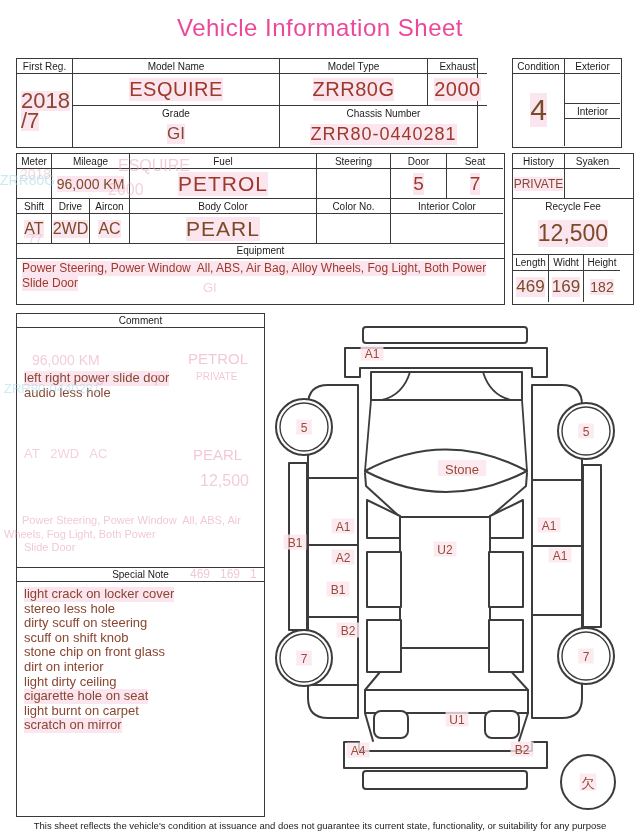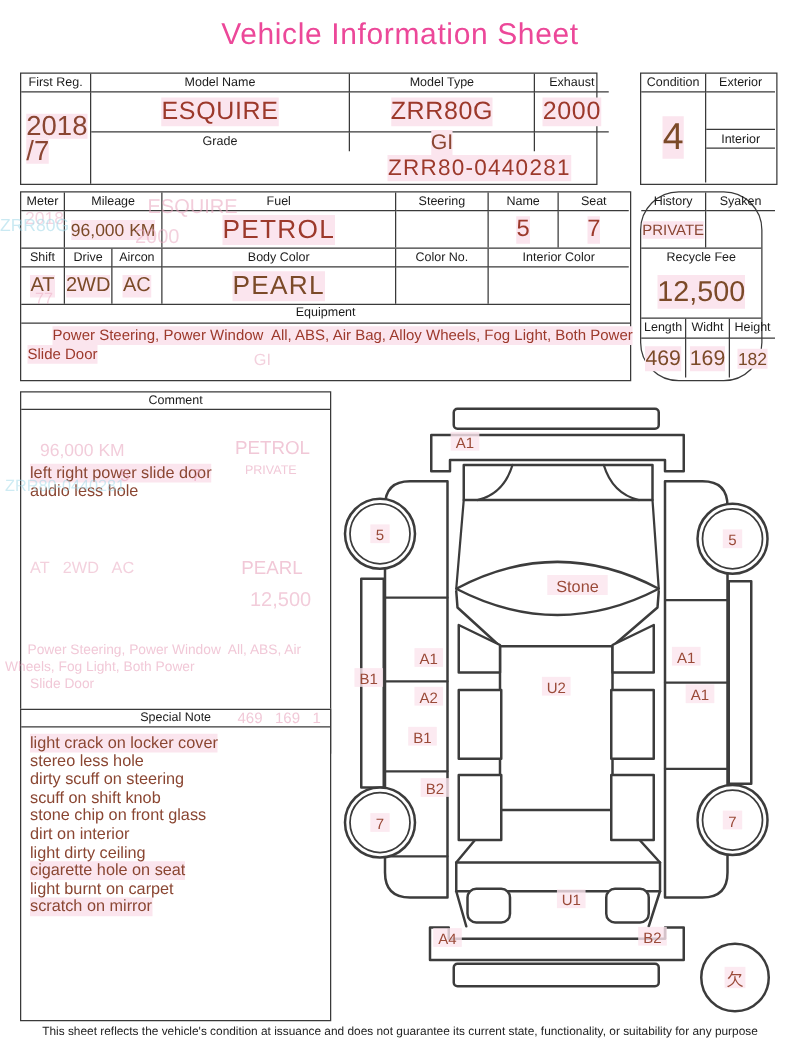--- a/index.html
+++ b/index.html
@@ -50,20 +50,21 @@
     <div class="cell br bb">
         <span class="hl bigval v-red">ESQUIRE</span>
       </div>
     <div class="cell br bb">
         <span class="hl bigval v-red">ZRR80G</span>
       </div>
     <div class="cell bb">
         <span class="hl bigval v-red">2000</span>
       </div>
     <div class="cell hdr br">Grade</div>
+    <div class="cell hdr" style="grid-column:3/5;">Chassis Number</div>
     <div class="cell br">
         <span class="hl v-rust" style="font-size:17px;">GI</span>
       </div>
     <div class="cell" style="grid-column:3/5;">
         <span class="hl v-red" style="font-size:18px;letter-spacing:1px;">ZRR80-0440281</span>
       </div>
   </div>
 
   <div class="abs box grid" style="left:512px;top:58px;width:110px;height:90px;grid-template-columns:52px 55px;grid-template-rows:15px 30px 15px 27px;">
     <div class="cell hdr br bb">Condition</div>
@@ -75,21 +76,21 @@
     <div class="cell hdr bb">Interior</div>
     <div class="cell"></div>
   </div>
 
   <div class="abs box" style="left:16px;top:153px;width:489px;height:152px;">
     <div class="grid" style="grid-template-columns:35px 78px 187px 74px 56px 56px;grid-template-rows:15px 29px;border-bottom:1px solid var(--line);">
       <div class="cell hdr br bb">Meter</div>
       <div class="cell hdr br bb">Mileage</div>
       <div class="cell hdr br bb">Fuel</div>
       <div class="cell hdr br bb">Steering</div>
-      <div class="cell hdr br bb">Name</div>
+      <div class="cell hdr br bb">Door</div>
       <div class="cell hdr bb">Seat</div>
       <div class="cell br"></div>
       <div class="cell br">
           <span class="hl v-brown" style="font-size:14px;">96,000 KM</span>
         </div>
       <div class="cell br">
           <span class="hl v-red" style="font-size:21px;letter-spacing:1px;">PETROL</span>
         </div>
       <div class="cell br"></div>
       <div class="cell br">
@@ -115,24 +116,24 @@
       <div class="cell br">
           <span class="hl v-brown" style="font-size:16px;">AC</span>
         </div>
       <div class="cell br">
           <span class="hl v-brown" style="font-size:21px;letter-spacing:1px;">PEARL</span>
         </div>
       <div class="cell br"></div>
       <div class="cell"></div>
     </div>
     <div class="boxhdr" style="height:14px;line-height:14px;">Equipment</div>
-    <div id="equipment-text" class="equip"><div class="hl" style="width: fit-content; margin-left: 20px;">Power Steering, Power Window  All, ABS, Air Bag, Alloy Wheels, Fog Light, Both Power</div><div class="hl" style="width: fit-content;">Slide Door</div></div>
-  </div>
-
-  <div class="abs box" style="left:512px;top:153px;width:98px;height:152px;border-radius:31px;">
+    <div id="equipment-text" class="equip"><div class="hl" style="width: fit-content;">Power Steering, Power Window  All, ABS, Air Bag, Alloy Wheels, Fog Light, Both Power</div><div class="hl" style="width: fit-content;">Slide Door</div></div>
+  </div>
+
+  <div class="abs box" style="left:512px;top:153px;width:122px;height:152px;">
     <div class="grid" style="grid-template-columns:52px 55px;grid-template-rows:15px 29px;border-bottom:1px solid var(--line);">
       <div class="cell hdr br bb">History</div>
       <div class="cell hdr bb">Syaken</div>
       <div class="cell br">
           <span class="hl v-rust" style="font-size:12px;">PRIVATE</span>
         </div>
       <div class="cell"></div>
     </div>
     <div style="height:56px;border-bottom:1px solid var(--line);box-sizing:border-box;">
       <div class="cell hdr" style="height:15px;">Recycle Fee</div>

